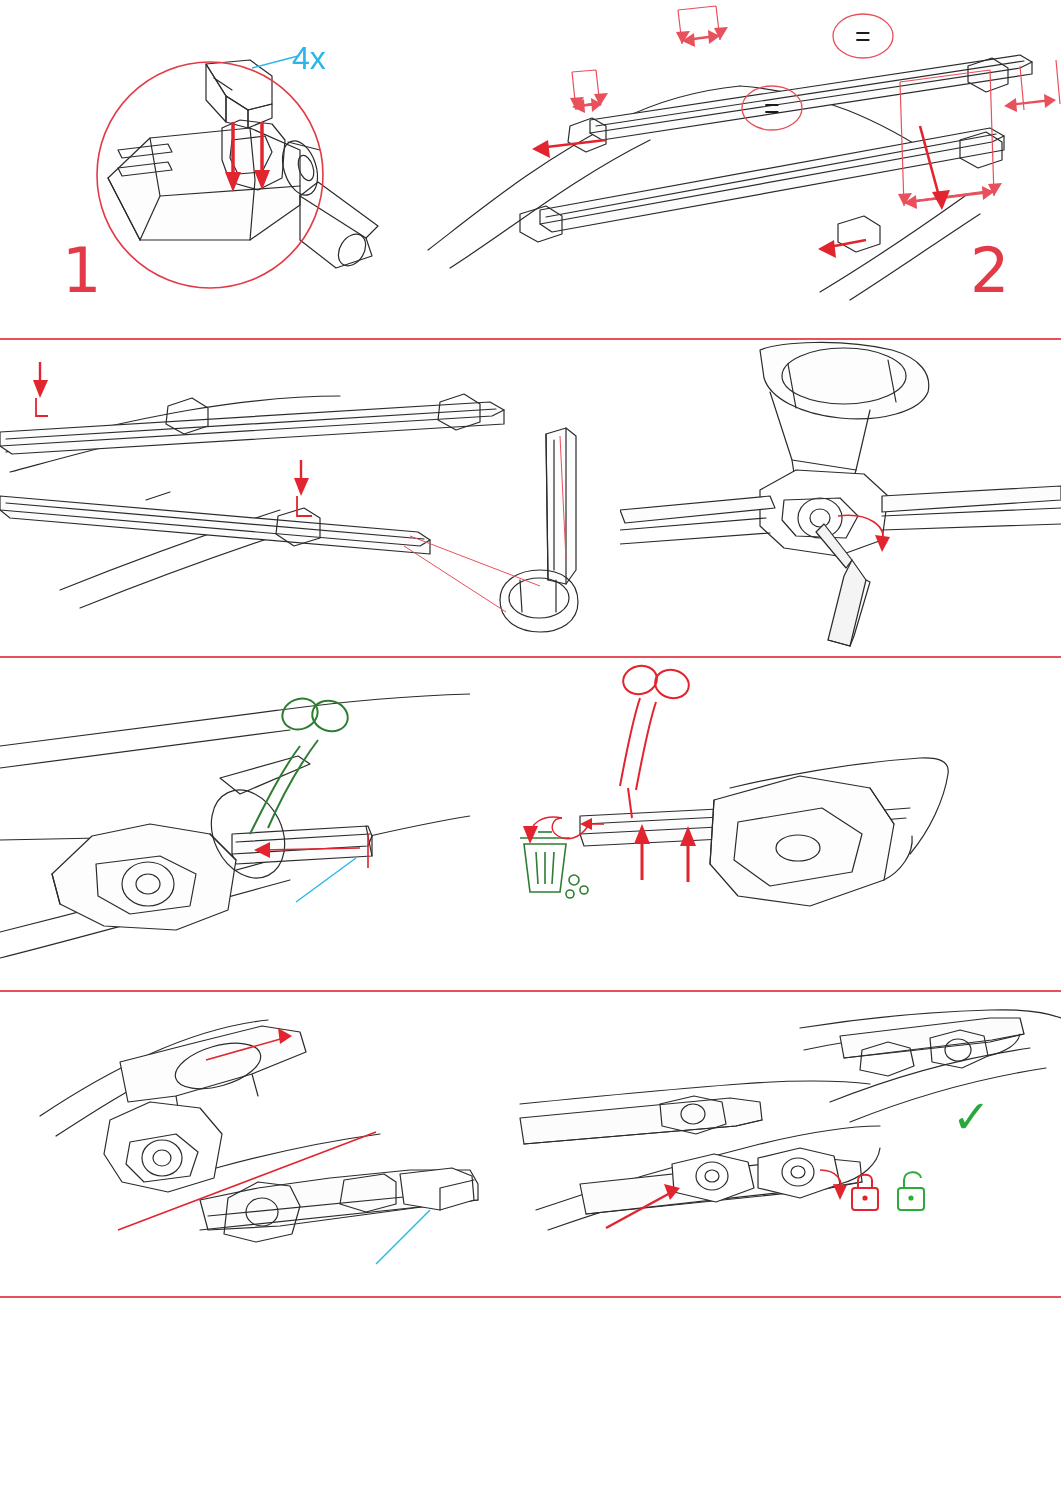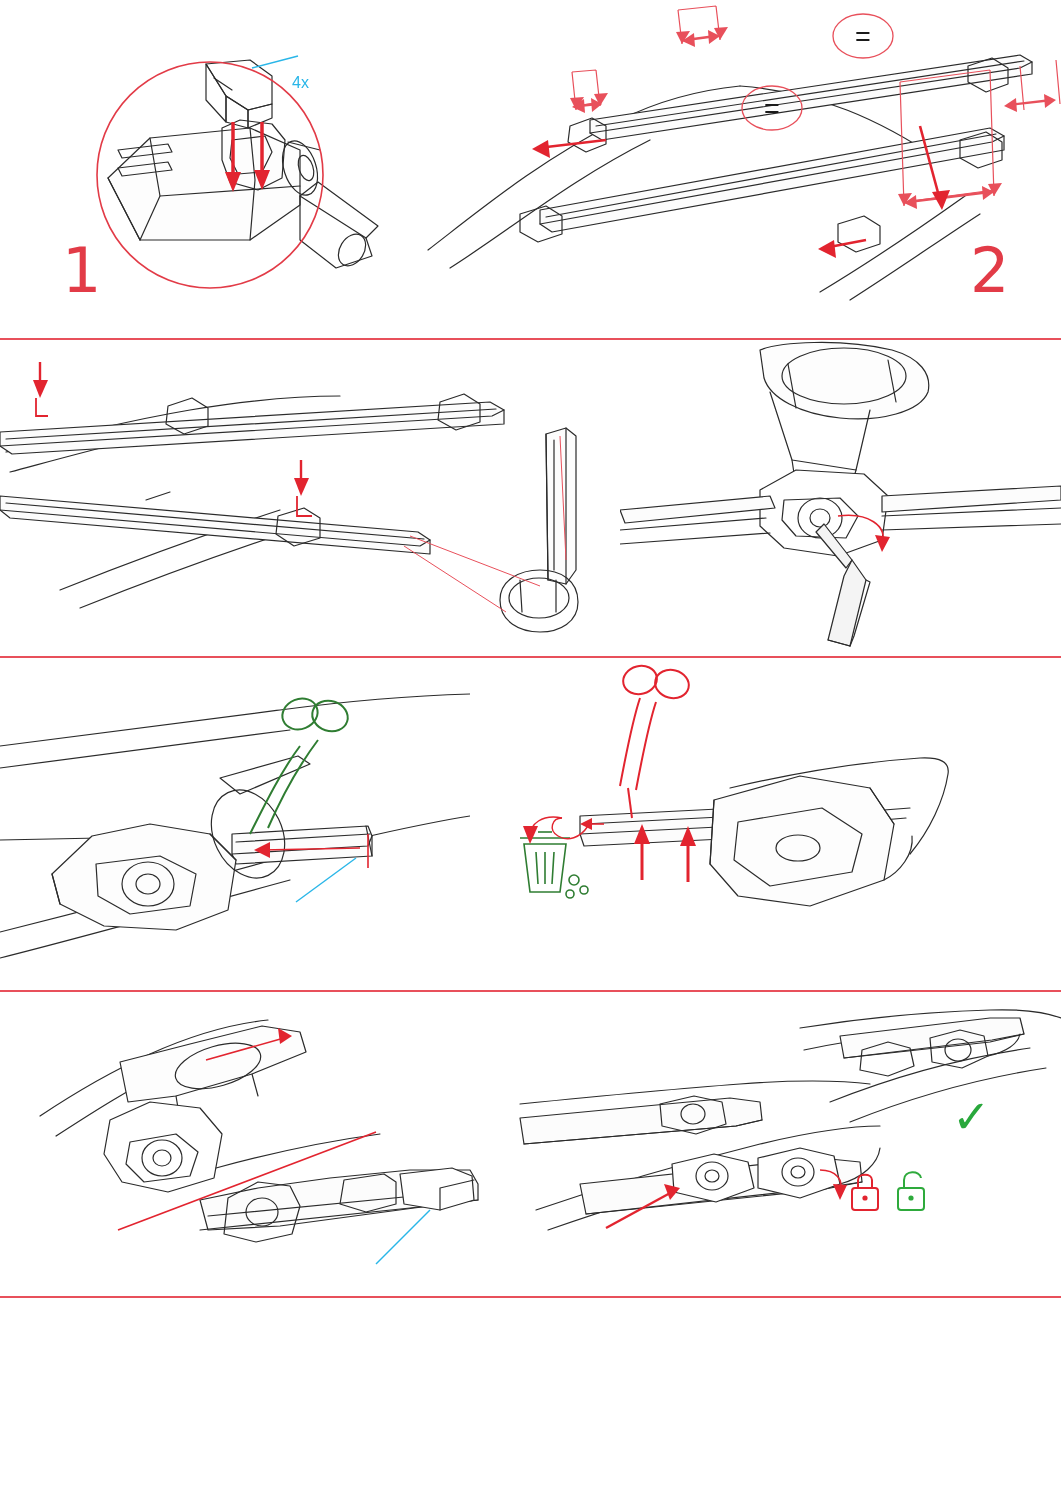--- a/index.html
+++ b/index.html
@@ -37,23 +37,22 @@
     font-family: "DejaVu Sans", sans-serif;
     font-weight: 400;
     font-size: 62px;
     line-height: 62px;
     letter-spacing: 1px;
   }
   .callout {
     position: absolute;
     color: #29b6e8;
     font-family: "Liberation Sans", sans-serif;
-    font-size: 16px;
+    font-size: 32px;
     font-weight: 400;
-    margin-top: 34px;
   }
   .lbl-blue {
     position: absolute;
     color: #2a4bd7;
     font-size: 19px;
     font-family: "Liberation Sans", sans-serif;
   }
   svg { display: block; }
   .footer {
     position: absolute;

